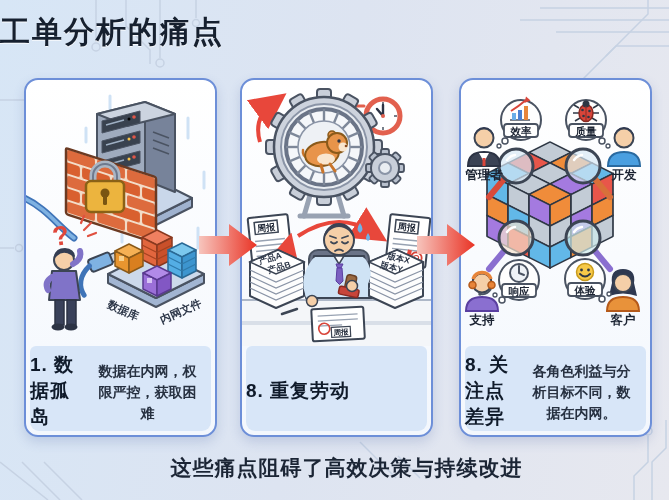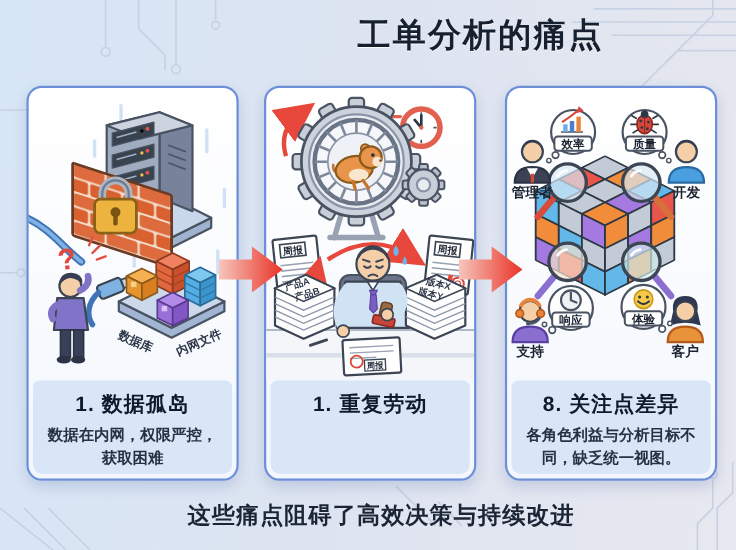--- a/index.html
+++ b/index.html
@@ -7,38 +7,38 @@
     width:669px;height:500px;overflow:hidden;
     font-family:"Liberation Sans","DejaVu Sans",sans-serif;
     background:#e6e8ef;
   }
   .stage{
     position:relative;width:669px;height:500px;overflow:hidden;
     background:linear-gradient(100deg,#d7e6f6 0%,#dde4f1 48%,#e7e8ef 100%);
   }
   .circuit{position:absolute;left:0;top:0;width:669px;height:500px;}
   .title{
-    position:absolute;left:0;top:12px;width:549px;text-align:right;
+    position:absolute;left:0;top:12px;width:549px;text-align:left;
     font-size:30px;font-weight:800;color:#16202f;letter-spacing:2px;
     text-shadow:0 1px 0 rgba(255,255,255,.8);
   }
   .panel{
     position:absolute;top:78px;width:193px;height:359px;box-sizing:border-box;
     background:linear-gradient(#ffffff,#f3f7fd);
     border:2px solid #6d8fd8;border-radius:14px;
     box-shadow:0 5px 12px rgba(70,95,160,.20);
   }
   .panel-1{left:24px;}
   .panel-2{left:240px;}
   .panel-3{left:459px;}
   .illus{position:absolute;left:0;top:0;width:189px;height:266px;}
   .caption{
     position:absolute;left:4px;right:4px;top:266px;bottom:4px;
     background:#d8e6f8;border-radius:6px 6px 9px 9px;
-    display:flex;flex-direction:column;align-items:center;
+    display:flex;align-items:center;
     padding-top:7px;box-sizing:border-box;
   }
   .caption h2{
     margin:2px 0 4px;font-size:19px;font-weight:800;color:#0f1a2a;letter-spacing:1px;
   }
   .caption p{
     margin:0;padding:0 9px;font-size:14px;font-weight:600;color:#273141;
     line-height:1.5;text-align:center;
   }
   .flow-arrow{position:absolute;top:222px;width:58px;height:46px;}
@@ -433,21 +433,21 @@
           <rect x="103" y="195" width="10" height="15" rx="3" fill="#9a6a42" stroke="#6a4228" stroke-width="1.5"></rect>
           <rect x="98" y="208" width="20" height="8" rx="2" fill="#c8453a" stroke="#8a2a22" stroke-width="1.5"></rect>
         </g>
         <circle cx="70" cy="221" r="5.5" fill="#f5cfa8" stroke="#3c4554" stroke-width="1.5"></circle>
         <circle cx="110" cy="206" r="5.5" fill="#f5cfa8" stroke="#3c4554" stroke-width="1.5"></circle>
         <path d="M40,234 L55,229" stroke="#3c4554" stroke-width="2.5" stroke-linecap="round"></path>
       </g>
     </svg>
 
     <div class="caption">
-      <h2>1. 重复劳动</h2>
+      <h2>8. 重复劳动</h2>
     </div>
   </div>
 
   <div class="panel panel-3">
     <svg class="illus" viewBox="0 0 189 266">
 
       <g stroke="#2e3744" stroke-width="2.4" stroke-linejoin="round">
         <g transform="matrix(0.7,0.35,-0.7,0.35,89,62)">
           <rect x="0" y="0" width="30" height="30" fill="#c3ccd6"></rect>
             <rect x="30" y="0" width="30" height="30" fill="#f08c3a"></rect>
@@ -603,21 +603,21 @@
         </g>
         <rect x="107" y="203" width="34" height="13" rx="3" fill="#ffffff" stroke="#4a5362" stroke-width="1.8"></rect>
         <text x="124" y="213.5" text-anchor="middle" font-size="10.5" font-weight="bold" fill="#1c2433">体验</text>
         <circle cx="141" cy="219" r="3" fill="#ffffff" stroke="#4a5362" stroke-width="1.5"></circle>
         <circle cx="148" cy="214" r="2" fill="#ffffff" stroke="#4a5362" stroke-width="1.3"></circle>
       </g>
     </svg>
 
     <div class="caption">
       <h2>8. 关注点差异</h2>
-      <p>各角色利益与分析目标不同，缺乏统一视图。</p>
+      <p>各角色利益与分析目标不同，数据在内网。</p>
     </div>
   </div>
 
   <svg class="flow-arrow flow-arrow-1" viewBox="0 0 58 46">
     <defs>
       <linearGradient id="arrg1" x1="0" y1="0" x2="1" y2="0">
         <stop offset="0" stop-color="#f7c5bd"></stop>
           <stop offset="1" stop-color="#e93325"></stop>
       </linearGradient>
     </defs>

